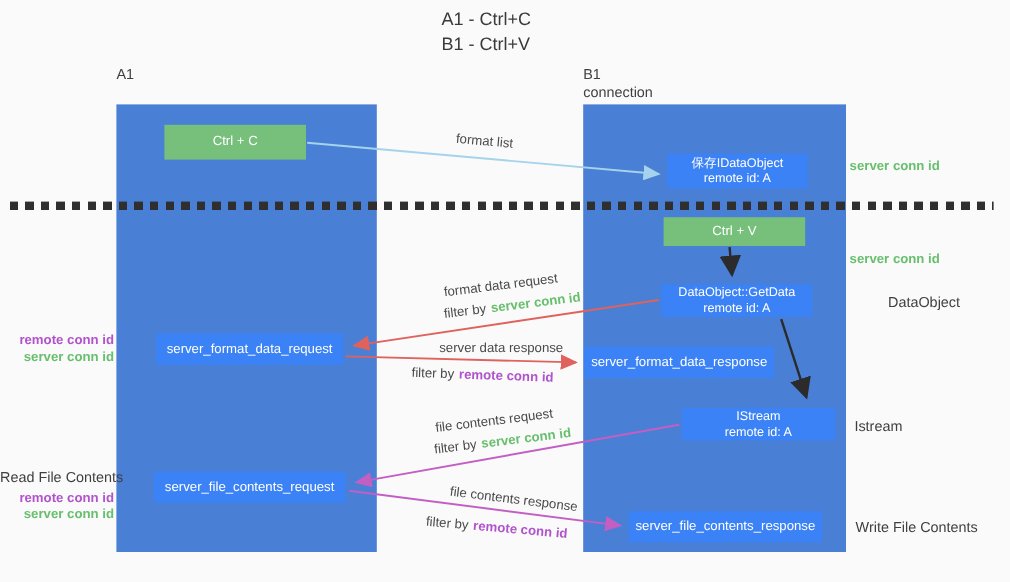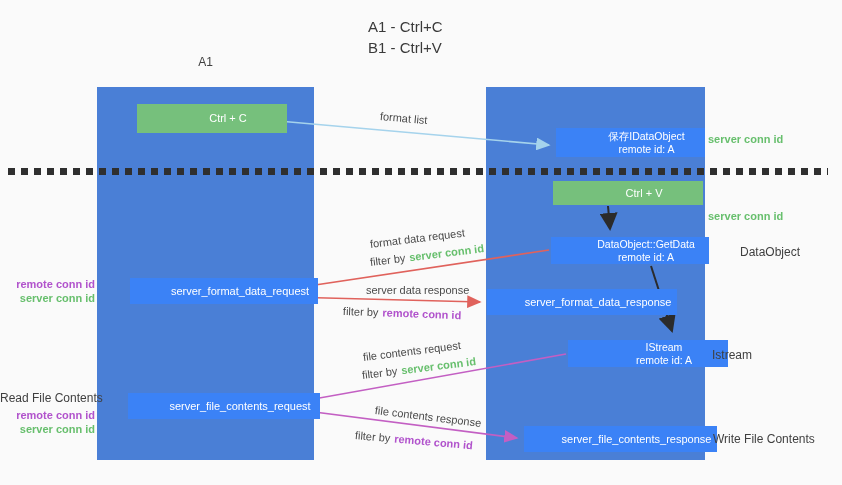--- a/index.html
+++ b/index.html
@@ -3,30 +3,30 @@
 <meta charset="utf-8">
 <style>
   html,body{margin:0;padding:0;background:#fafafa;}
   .stage{
     position:relative;width:842px;height:485px;overflow:hidden;
     background:#fafafa;
     font-family:"Liberation Sans","DejaVu Sans",sans-serif;
     color:#3d3d3d;
   }
   .abs{position:absolute;}
-  .title{left:368px;top:16px;font-size:15px;line-height:21px;color:#3a3a3a;}
-  .colhead{top:55px;text-align:center;font-size:12px;line-height:15px;color:#3f3f3f;}
+  .title{left:368px;top:6px;font-size:15px;line-height:21px;color:#3a3a3a;}
+  .colhead{top:55px;font-size:12px;line-height:15px;color:#3f3f3f;}
   .lifeline{top:87px;height:373px;background:#4a7fd6;}
   .dotline{
     left:8px;top:168px;width:820px;height:7px;
     background:repeating-linear-gradient(90deg,#2f2f2f 0 7px,transparent 7px 13px);
   }
   .node{
     display:flex;flex-direction:column;justify-content:center;align-items:center;
-    text-align:center;color:#fff;font-size:11px;line-height:13px;padding-left:32px;
+    text-align:center;color:#fff;font-size:11px;line-height:13px;
   }
   .node.green{background:#76c07c;}
   .node.orange{background:#3b82f6;}
   .node .l2{font-size:10.5px;}
   .edge-label{font-size:11px;color:#4a4a4a;white-space:nowrap;transform-origin:left center;}
   .edge-label .key{font-weight:bold;margin-left:4px;}
   .green-t{color:#67bf6d;}
   .purple-t{color:#b153cc;}
   .conn-label{font-size:11px;font-weight:bold;white-space:nowrap;}
   .side-label{font-size:12px;color:#3f3f3f;white-space:nowrap;}
@@ -38,20 +38,24 @@
 
 <div class="stage">
 
   <div class="abs title">
     <div>A1 - Ctrl+C</div>
     <div>B1 - Ctrl+V</div>
   </div>
 
   <div class="abs colhead" style="left:97px;width:217px;">
     <div>A1</div>
+  </div>
+  <div class="abs colhead" style="left:486px;width:219px;">
+    <div>B1</div>
+    <div>connection</div>
   </div>
 
   <div class="abs lifeline" style="left:97px;width:217px;"></div>
   <div class="abs lifeline" style="left:486px;width:219px;"></div>
 
   <div class="abs dotline"></div>
 
   <svg class="arrows">
     <defs>
       <marker id="m-blue" markerWidth="10" markerHeight="8" refX="8" refY="4" orient="auto">

